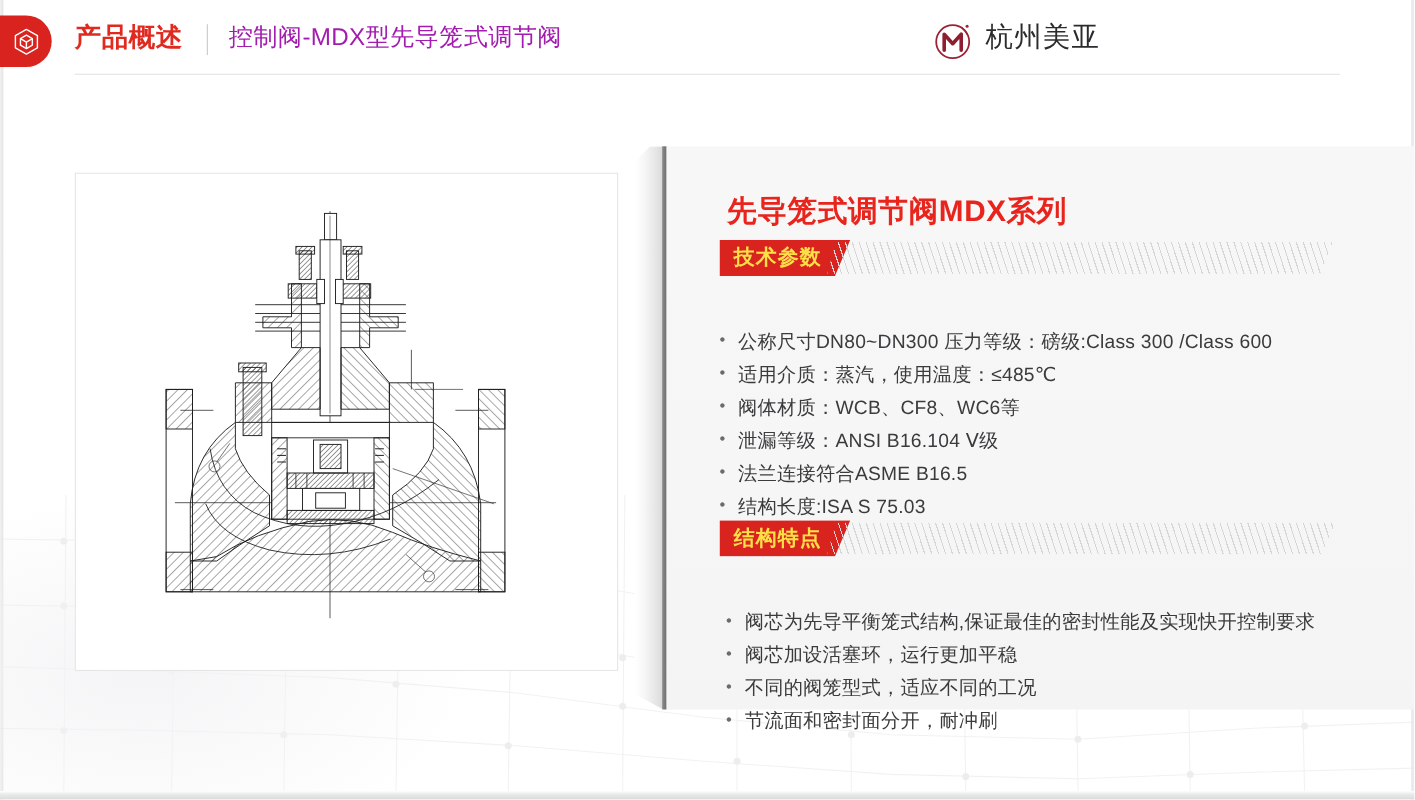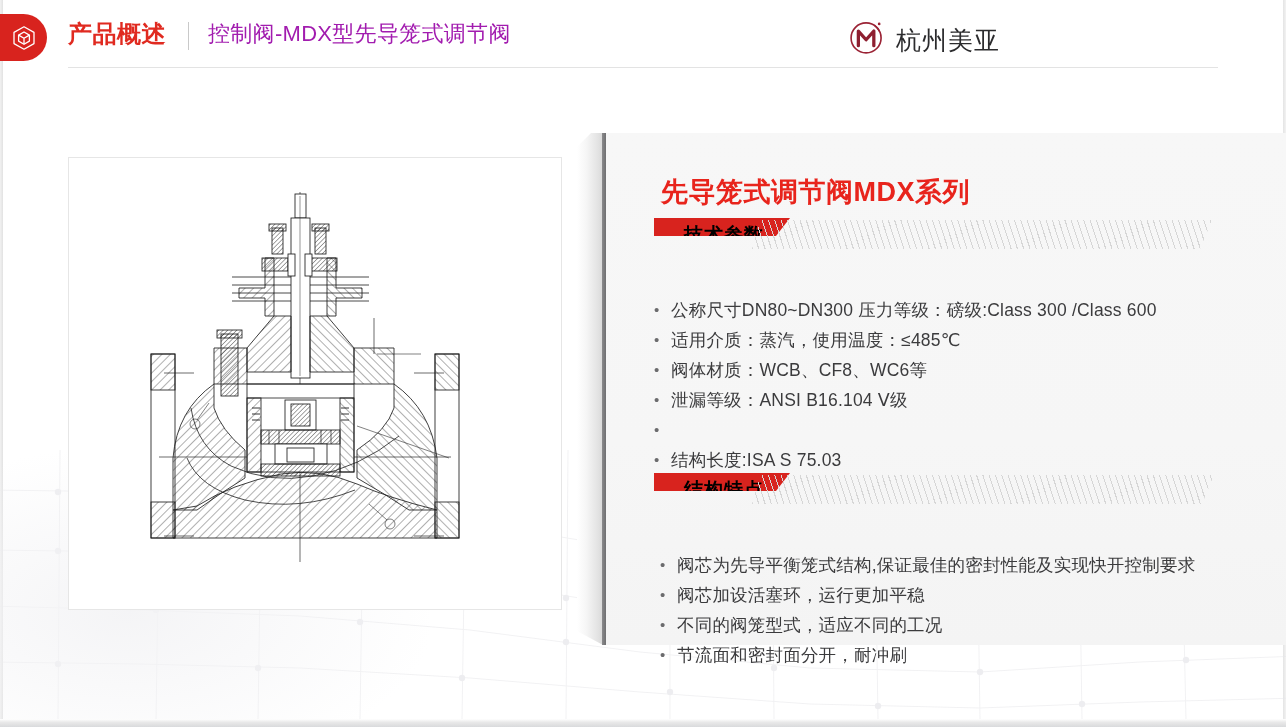--- a/index.html
+++ b/index.html
@@ -100,21 +100,21 @@
     left: 68px; top: 67px;
     width: 1150px; height: 1px;
     background: #e3e3e3;
   }
 
   
   .brand {
     position: absolute;
     right: 48px; top: 17px;
     display: flex;
-    align-items: flex-end;
+    align-items: flex-start;
     gap: 9px;
   }
   .brand-mark { width: 40px; height: 40px; display: block; }
   .brand-name {
     font-size: 25px;
     color: #2b2b2d;
     font-weight: 500;
     letter-spacing: 1px;
     white-space: nowrap;
   }
@@ -174,24 +174,24 @@
     position: absolute;
     left: 48px;
   }
   .sec-head {
     position: relative;
     height: 33px;
   }
   .sec-badge {
     position: absolute;
     left: 0; top: 0;
-    height: 18px;
-    padding: 0 26px 0 30px;
+    height: 33px;
+    padding: 0 26px 0 13px;
     background: #d8231e;
-    color: #000000;
+    color: #fde047;
     font-size: 19px;
     font-weight: bold;
     line-height: 33px;
     letter-spacing: 1px;
     white-space: nowrap;
     clip-path: polygon(0 0, 100% 0, calc(100% - 14px) 100%, 0 100%);
     box-sizing: border-box;
   }
   .sec-hatch {
     position: absolute;
@@ -473,20 +473,21 @@
           <div class="bullet">
             <span class="bullet-dot">•</span>
             <span class="bullet-text">阀体材质：WCB、CF8、WC6等</span>
           </div>
           <div class="bullet">
             <span class="bullet-dot">•</span>
             <span class="bullet-text">泄漏等级：ANSI B16.104 Ⅴ级</span>
           </div>
           <div class="bullet">
             <span class="bullet-dot">•</span>
+            <span class="bullet-text">法兰连接符合ASME B16.5</span>
           </div>
           <div class="bullet">
             <span class="bullet-dot">•</span>
             <span class="bullet-text">结构长度:ISA S 75.03</span>
           </div>
         </div>
       </div>
 
       <div class="section" style="top:340px;">
         <div class="sec-head">

